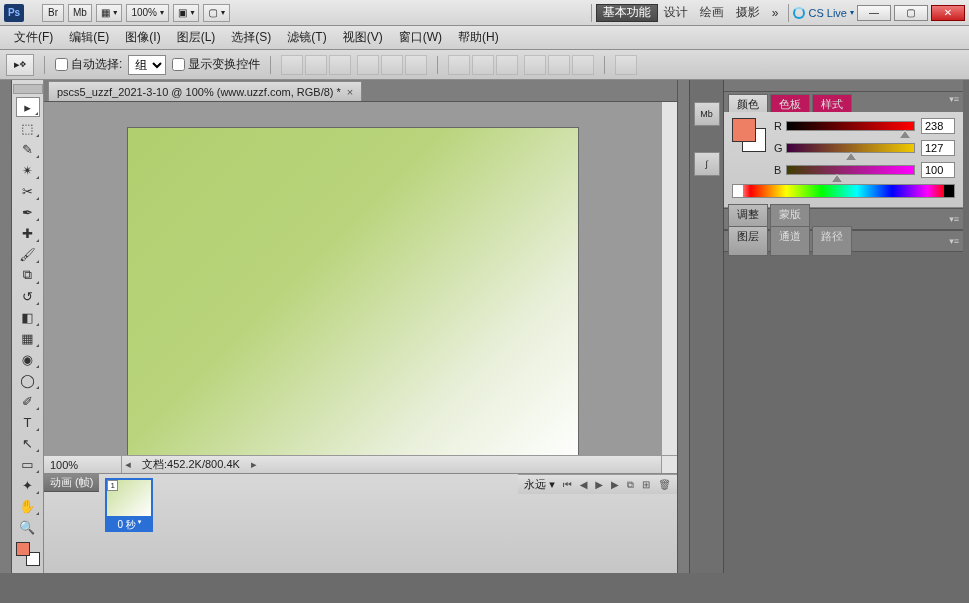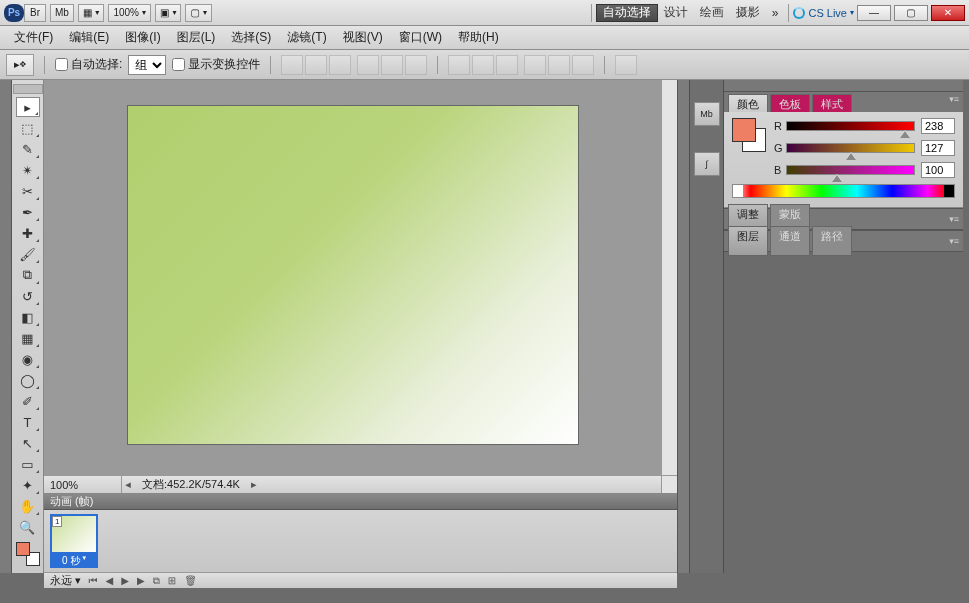--- a/index.html
+++ b/index.html
@@ -1,20 +1,20 @@
 <!DOCTYPE html>
 <html><head>
 <meta charset="utf-8">
 <style>
   * { box-sizing: border-box; margin: 0; padding: 0; font-family: "Microsoft YaHei", "SimSun", Arial, sans-serif; }
   body { width: 969px; height: 603px; background: #6b6b6b; overflow: hidden; font-size: 11px; color: #222; }
 
   
   .titlebar { height: 26px; background: linear-gradient(#e9e9e9,#d5d5d5); border-bottom: 1px solid #8d8d8d; display: flex; align-items: center; padding: 0 4px; }
-  .ps-logo { width: 20px; height: 18px; background: #1a3a6e; border-radius: 8px; color: #8bb8ff; font-weight: bold; font-size: 10px; display: flex; align-items: center; justify-content: center; margin-right: 0; }
+  .ps-logo { width: 20px; height: 18px; background: #1a3a6e; border-radius: 2px; color: #8bb8ff; font-weight: bold; font-size: 10px; display: flex; align-items: center; justify-content: center; margin-right: 18px; }
   .tb-btn { height: 18px; min-width: 22px; padding: 0 4px; background: linear-gradient(#f3f3f3,#dcdcdc); border: 1px solid #9c9c9c; margin-right: 4px; font-size: 10px; display: flex; align-items: center; justify-content: center; }
   .tb-sep { width: 1px; height: 18px; background: #999; margin: 0 4px; }
   .tb-drop::after { content: '▾'; margin-left: 3px; font-size: 8px; }
   .spacer { flex: 1; }
   .winbtn { width: 34px; height: 16px; border: 1px solid #888; margin-left: 3px; background: linear-gradient(#f8f8f8,#ddd); display: flex; align-items: center; justify-content: center; font-size: 10px; }
   .winbtn.close { background: linear-gradient(#e77,#c22); color: #fff; border-color: #800; }
 
   
   .menubar { height: 24px; background: linear-gradient(#e4e4e4,#d1d1d1); border-bottom: 1px solid #8d8d8d; display: flex; align-items: center; padding: 0 6px; }
   .menu-item { padding: 3px 8px; font-size: 12px; text-align: center; }
@@ -45,21 +45,21 @@
   .doc-close { font-size: 11px; color: #555; }
   .canvas-wrap { flex: 1; position: relative; background: #9a9a9a; overflow: hidden; }
   .canvas { position: absolute; left: 84px; top: 26px; width: 450px; height: 338px; background: linear-gradient(135deg,#b1cf6e 0%,#b9d47c 40%,#e8efd9 75%,#ffffff 100%); box-shadow: 0 0 0 1px #666; }
   .v-scroll { position: absolute; right: 0; top: 0; width: 16px; height: 100%; background: #e4e4e4; border-left: 1px solid #999; }
   .h-status { height: 18px; background: linear-gradient(#e4e4e4,#cfcfcf); border-top: 1px solid #999; display: flex; align-items: center; font-size: 11px; }
   .zoom-field { width: 78px; padding: 0 6px; border-right: 1px solid #999; height: 100%; display: flex; align-items: center; }
   .status-tri { width: 12px; text-align: center; color: #555; }
   .status-txt { padding: 0 8px; }
 
   
-  .anim-panel { height: 80px; background: linear-gradient(#d8d8d8,#c6c6c6); border-top: 1px solid #888; display: flex; flex-direction: column; }
+  .anim-panel { height: 100px; background: linear-gradient(#d8d8d8,#c6c6c6); border-top: 1px solid #888; display: flex; flex-direction: row; }
   .anim-head { height: 18px; background: linear-gradient(#8a8a8a,#6f6f6f); display: flex; align-items: center; padding: 0 6px; color: #eee; font-size: 11px; border-bottom: 1px solid #555; }
   .anim-body { flex: 1; display: flex; align-items: flex-start; padding: 4px 6px; }
   .frame { width: 48px; }
   .frame-img { width: 48px; height: 40px; border: 2px solid #2a6fd6; background: linear-gradient(135deg,#c9de9a,#fff); position: relative; }
   .frame-num { position: absolute; top: 0; left: 0; background: #fff; border: 1px solid #888; font-size: 8px; padding: 0 2px; }
   .frame-time { height: 14px; background: #2a6fd6; color: #fff; font-size: 10px; display: flex; align-items: flex-start; justify-content: center; gap: 2px; }
   .anim-foot { height: 20px; background: linear-gradient(#e0e0e0,#cacaca); border-top: 1px solid #999; display: flex; align-items: center; padding: 0 6px; gap: 8px; font-size: 11px; }
   .af-btn { color: #555; font-size: 10px; }
 
   
@@ -112,21 +112,21 @@
 <div class="titlebar">
   <div class="ps-logo">Ps</div>
   <div class="tb-btn">Br</div>
   <div class="tb-btn">Mb</div>
   <div class="tb-btn tb-drop">▦</div>
   <div class="tb-btn tb-drop">100%</div>
   <div class="tb-btn tb-drop">▣</div>
   <div class="tb-btn tb-drop">▢</div>
   <div class="spacer"></div>
   <div class="tb-sep"></div>
-  <div class="ws-label dark">自动选择</div>
+  <div class="ws-label dark">基本功能</div>
   <div class="ws-label">设计</div>
   <div class="ws-label">绘画</div>
   <div class="ws-label">摄影</div>
   <div class="ws-label">»</div>
   <div class="tb-sep"></div>
   <div class="cslive">
     <span class="cslive-ring"></span>
     <span>CS Live</span>
     <span style="font-size:8px;">▾</span>
   </div>
@@ -213,28 +213,34 @@
     <div class="tool">✦<span class="tri"></span></div>
     <div class="tool">✋<span class="tri"></span></div>
     <div class="tool">🔍</div>
     <div class="swatches">
       <div class="sw-bg"></div>
       <div class="sw-fg"></div>
     </div>
   </div>
 
   <div class="workarea">
+    <div class="doc-tabs">
+      <div class="doc-tab">
+        <span>pscs5_uzzf_2021-3-10 @ 100% (www.uzzf.com, RGB/8) *</span>
+        <span class="doc-close">×</span>
+      </div>
+    </div>
     <div class="canvas-wrap">
       <div class="canvas"></div>
       <div class="v-scroll"></div>
     </div>
     <div class="h-status">
       <div class="zoom-field">100%</div>
       <div class="status-tri">◂</div>
-      <div class="status-txt">文档:452.2K/574.4K</div>
+      <div class="status-txt">文档:452.2K/800.4K</div>
       <div class="status-tri">▸</div>
       <div style="flex:1"></div>
       <div style="width:16px;height:100%;background:#e4e4e4;border-left:1px solid #999;"></div>
     </div>
 
     <div class="anim-panel">
       <div class="anim-head">
         <span>动画 (帧)</span>
       </div>
       <div class="anim-body">

